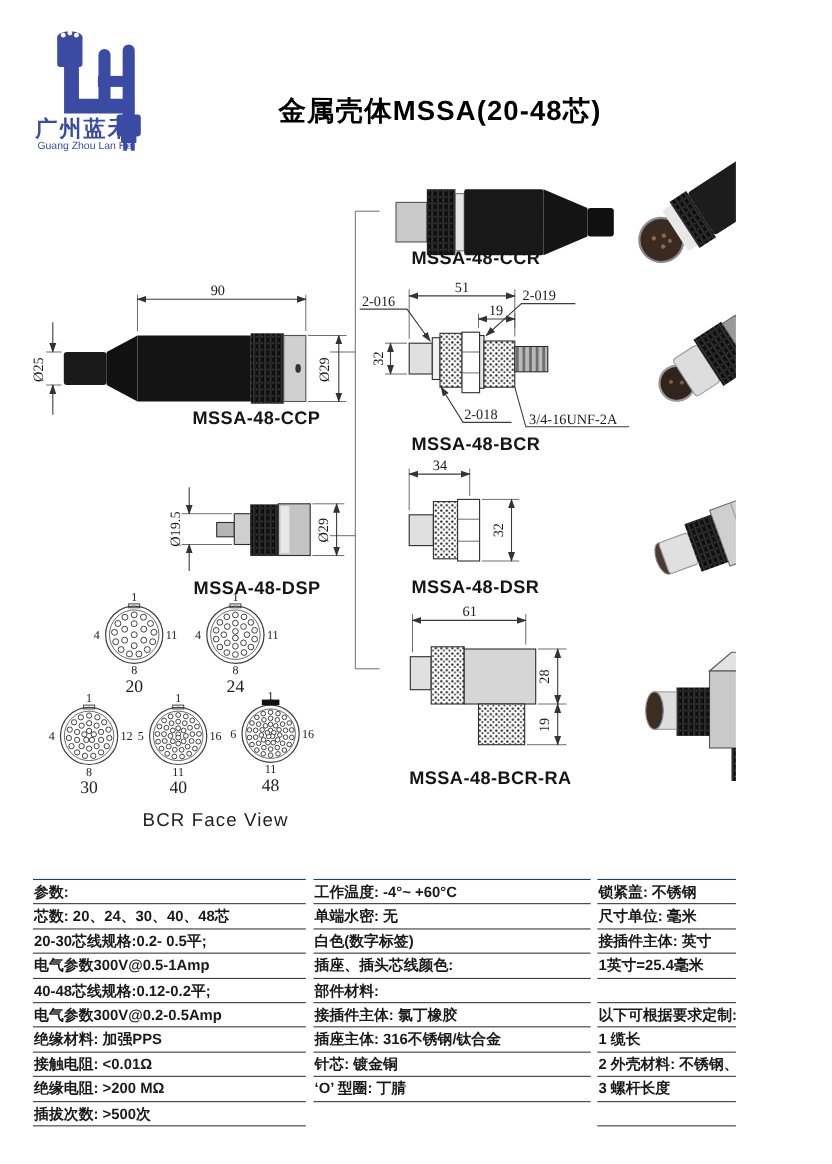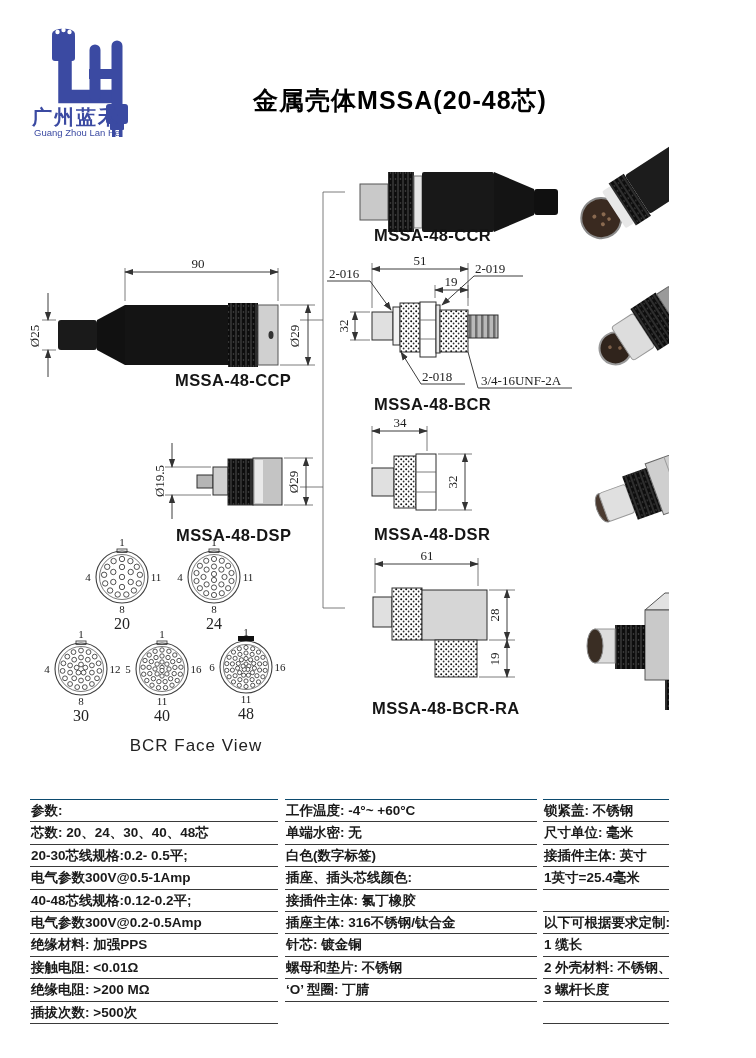--- a/index.html
+++ b/index.html
@@ -479,24 +479,24 @@
       <div class="spec-cell">绝缘材料: 加强PPS</div>
       <div class="spec-cell">接触电阻: &lt;0.01Ω</div>
       <div class="spec-cell">绝缘电阻: &gt;200 MΩ</div>
       <div class="spec-cell">插拔次数: &gt;500次</div>
     </div>
   <div class="abs spec-col" style="left:285px;top:799px;width:252px">
       <div class="spec-cell">工作温度: -4°~ +60°C</div>
       <div class="spec-cell">单端水密: 无</div>
       <div class="spec-cell">白色(数字标签)</div>
       <div class="spec-cell">插座、插头芯线颜色:</div>
+      <div class="spec-cell">部件材料:</div>
       <div class="spec-cell">接插件主体: 氯丁橡胶</div>
       <div class="spec-cell">插座主体: 316不锈钢/钛合金</div>
       <div class="spec-cell">针芯: 镀金铜</div>
-      <div class="spec-cell">螺母和垫片: 不锈钢</div>
       <div class="spec-cell">‘O’ 型圈: 丁腈</div>
     </div>
   <div class="abs spec-col" style="left:543px;top:799px;width:187px">
       <div class="spec-cell">锁紧盖: 不锈钢</div>
       <div class="spec-cell">尺寸单位: 毫米</div>
       <div class="spec-cell">接插件主体: 英寸</div>
       <div class="spec-cell">1英寸=25.4毫米</div>
       <div class="spec-cell"></div>
       <div class="spec-cell">以下可根据要求定制:</div>
       <div class="spec-cell">1 缆长</div>

